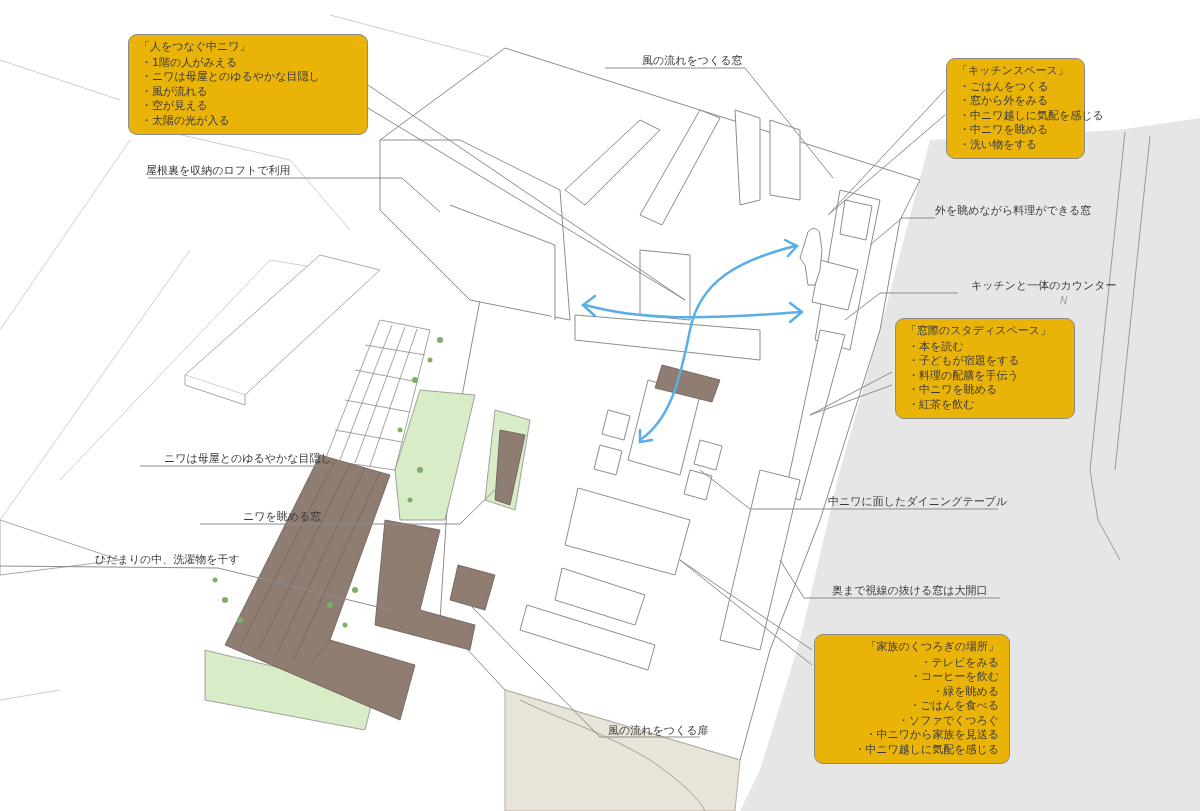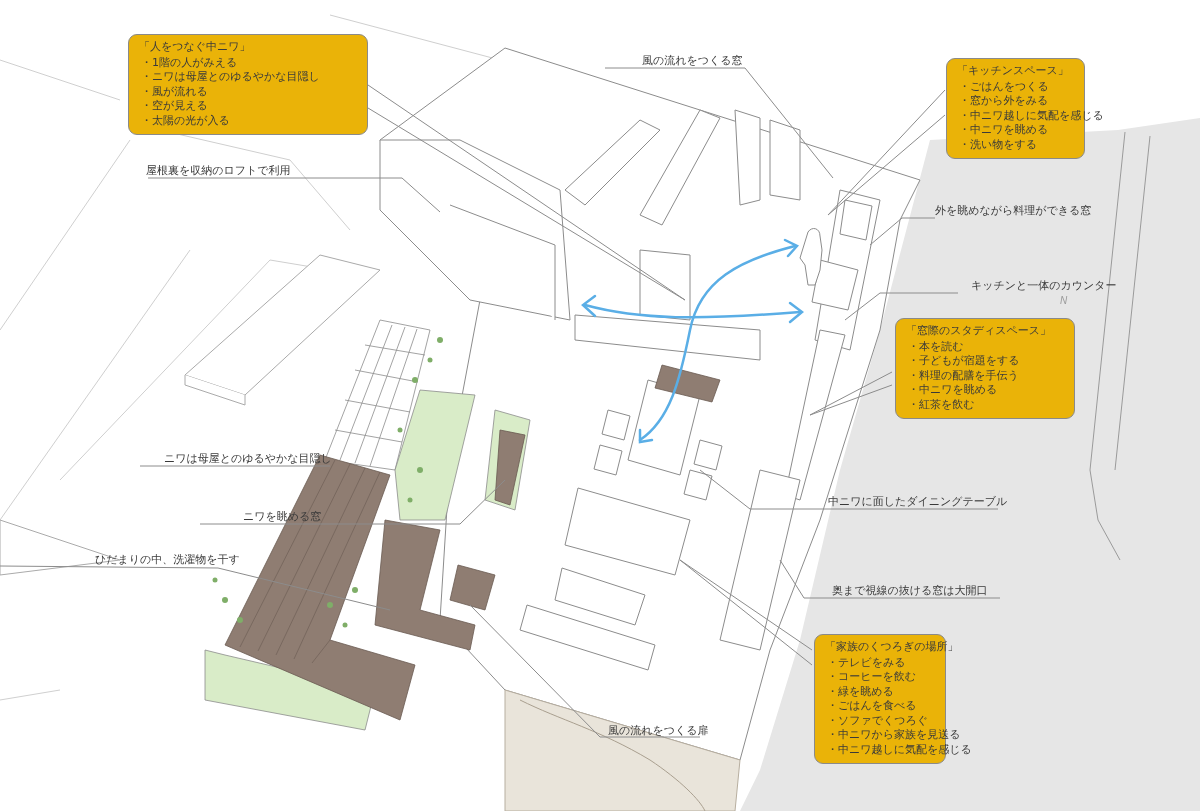--- a/index.html
+++ b/index.html
@@ -178,21 +178,21 @@
     <span class="title">「窓際のスタディスペース」</span>
     <ul>
       <li>本を読む</li>
       <li>子どもが宿題をする</li>
       <li>料理の配膳を手伝う</li>
       <li>中ニワを眺める</li>
       <li>紅茶を飲む</li>
     </ul>
   </div>
 
-  <div class="callout" style="left:814px;top:634px;width:132px;">
+  <div class="callout" style="left:814px;top:634px;width:196px;text-align:right;">
     <span class="title">「家族のくつろぎの場所」</span>
     <ul>
       <li>テレビをみる</li>
       <li>コーヒーを飲む</li>
       <li>緑を眺める</li>
       <li>ごはんを食べる</li>
       <li>ソファでくつろぐ</li>
       <li>中ニワから家族を見送る</li>
       <li>中ニワ越しに気配を感じる</li>
     </ul>

